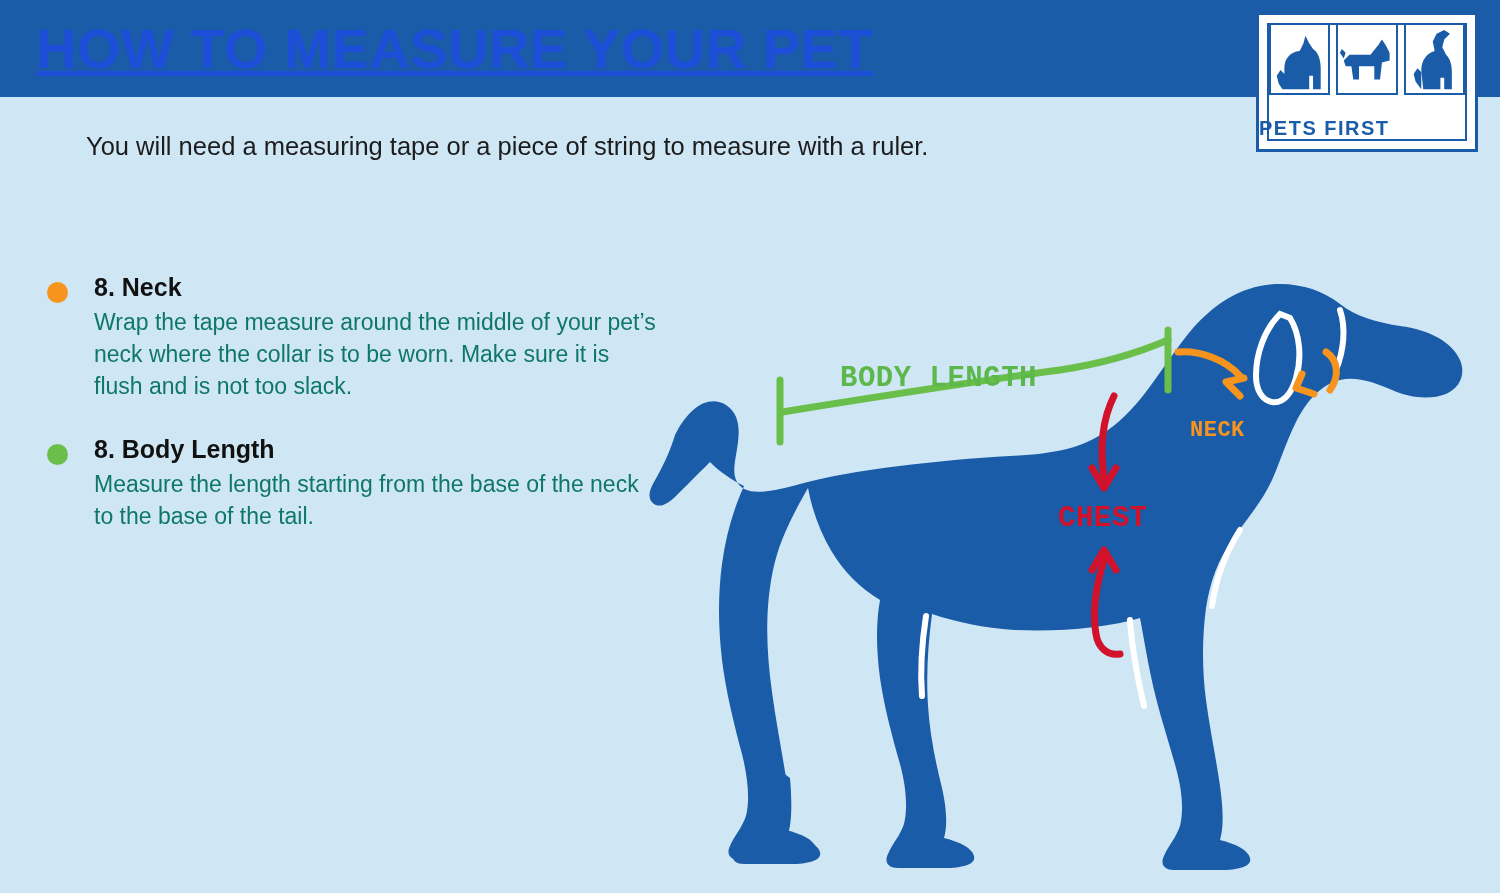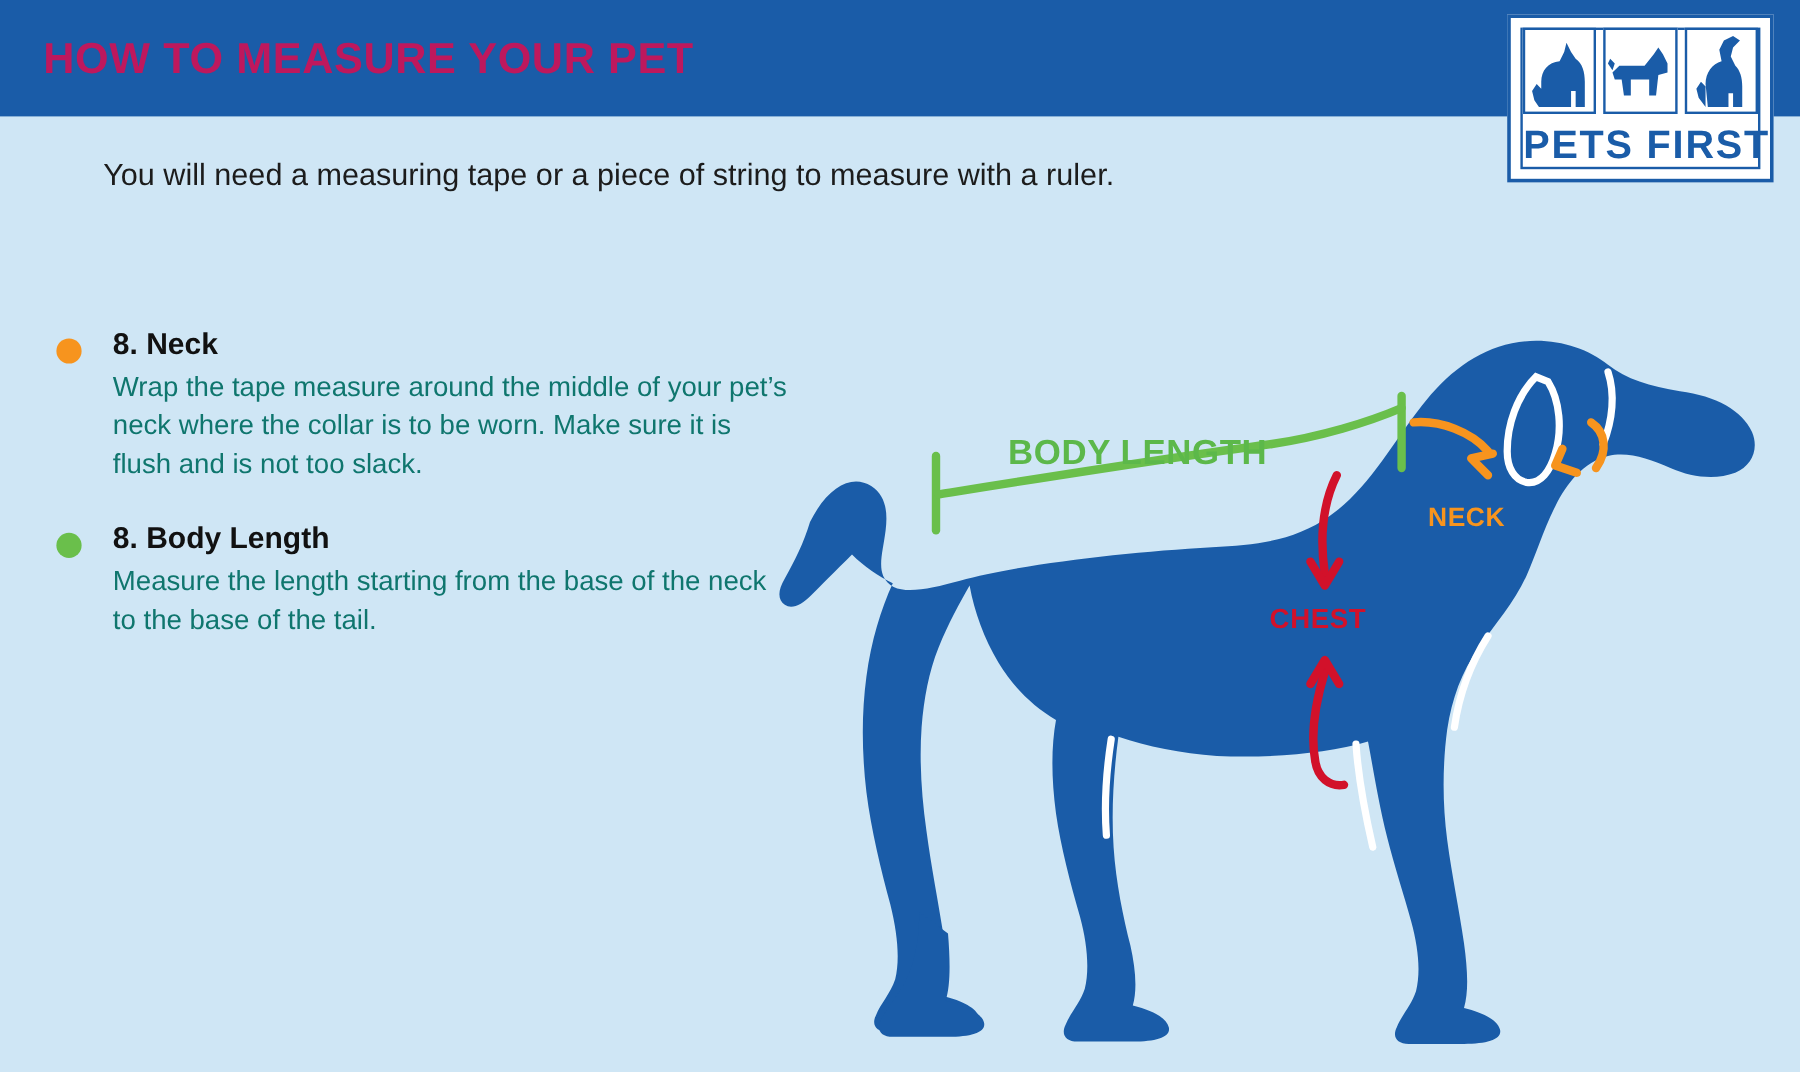--- a/index.html
+++ b/index.html
@@ -26,26 +26,27 @@
     top: 0;
     left: 0;
     width: 1500px;
     height: 97px;
     background: #1a5ca8;
   }
   .header-title {
     position: absolute;
     top: 23px;
     left: 36px;
-    font-size: 36px;
+    font-size: 56px;
     font-weight: bold;
-    color: #be185d;
+    color: #1d4ed8;
     letter-spacing: 0.5px;
     line-height: 52px;
     font-family: "Liberation Sans", sans-serif;
+    text-decoration: underline;
   }
   
   .logo-box {
     position: absolute;
     top: 12px;
     right: 22px;
     width: 222px;
     height: 140px;
     background: #ffffff;
     border: 3px solid #1a5ca8;
@@ -82,23 +83,23 @@
     bottom: 0;
     left: 0;
     width: 100%;
     height: 100%;
   }
   .logo-text {
     position: absolute;
     bottom: 9px;
     left: 0;
     width: 100%;
-    text-align: right;
+    text-align: left;
     color: #1a5ca8;
-    font-size: 33px;
+    font-size: 20px;
     font-weight: bold;
     letter-spacing: 1.5px;
     font-family: "Liberation Sans", sans-serif;
   }
   
   .intro {
     position: absolute;
     top: 128px;
     left: 42px;
     width: 1300px;
@@ -154,39 +155,39 @@
     height: 650px;
   }
   .illustration svg {
     width: 100%;
     height: 100%;
     display: block;
   }
   .label {
     position: absolute;
     font-weight: bold;
-    font-family: Liberation Sans, sans-serif;
+    font-family: Liberation Mono, monospace;
     letter-spacing: 0.5px;
   }
   .label-body {
     left: 200px;
     top: 132px;
     font-size: 29px;
     color: #5cb84a;
   }
   .label-neck {
     left: 550px;
     top: 188px;
     font-size: 22px;
     color: #f7941e;
   }
   .label-chest {
     left: 418px;
     top: 272px;
-    font-size: 23px;
+    font-size: 29px;
     color: #d2112a;
   }
 </style>
 </head>
 <body>
 
 <div class="page">
 
   <div class="header-bar"></div>
   <div class="header-title">HOW TO MEASURE YOUR PET</div>

